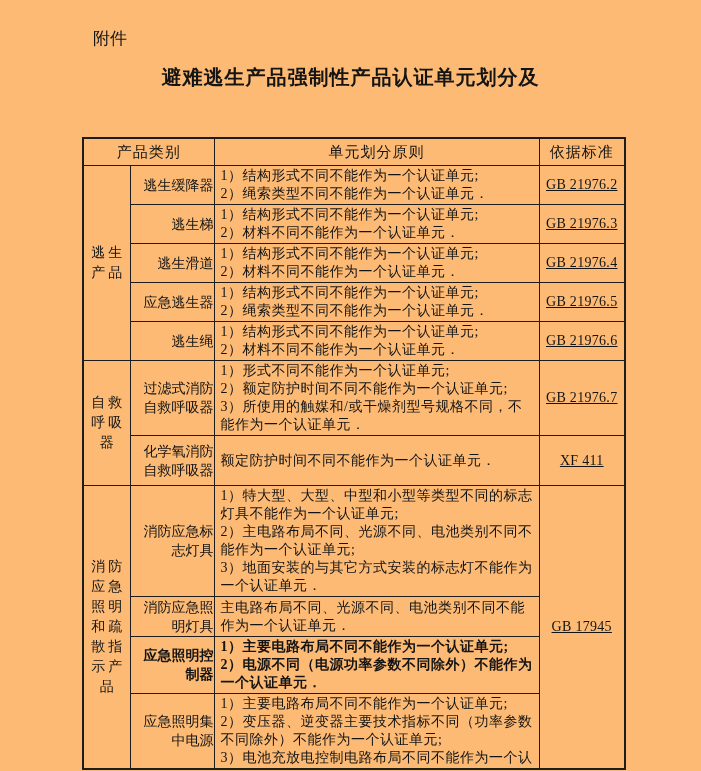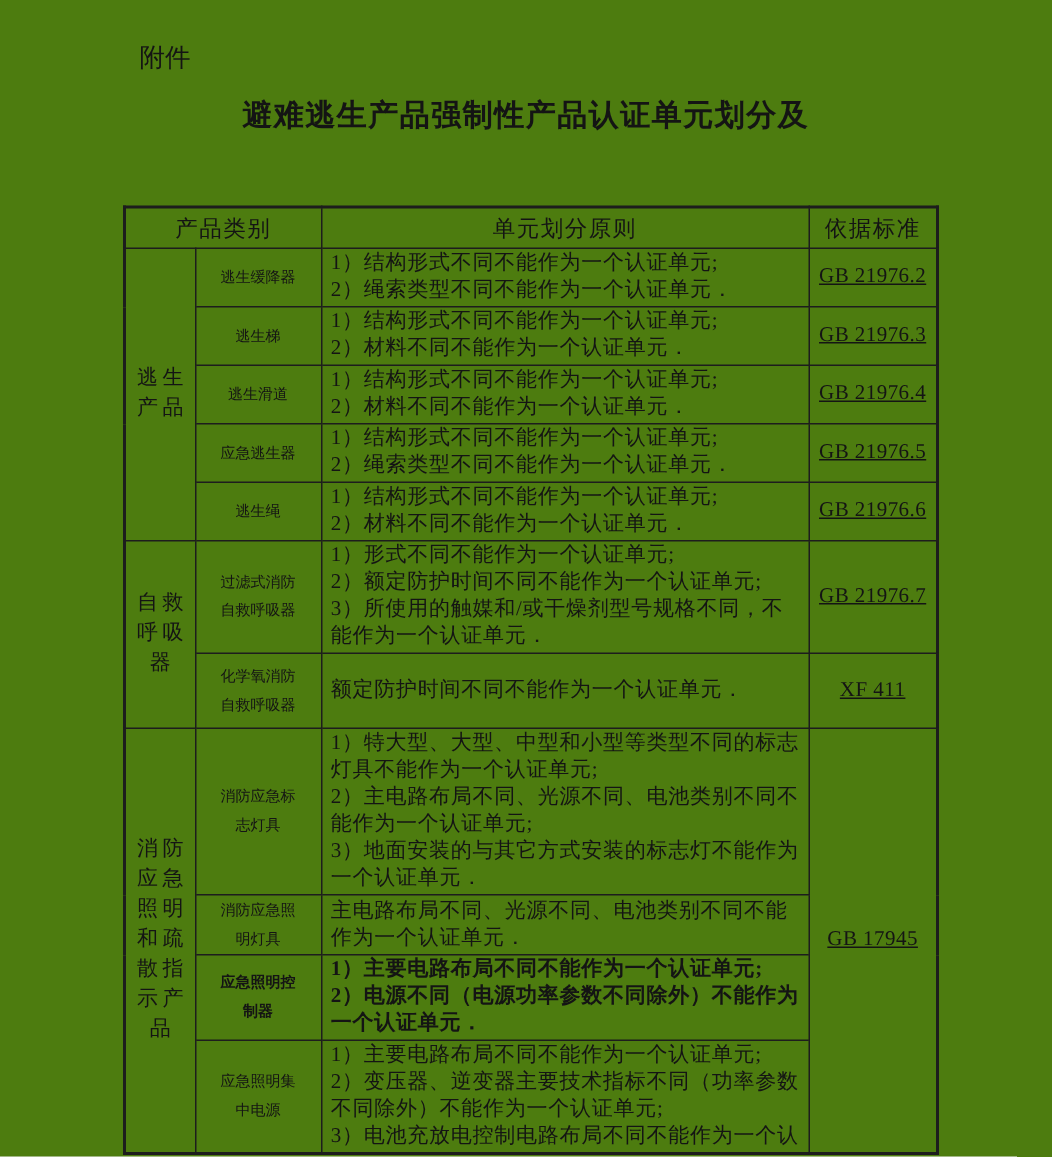--- a/index.html
+++ b/index.html
@@ -1,19 +1,19 @@
 <!DOCTYPE html>
 <html><head>
 <meta charset="utf-8">
 <style>
   html,body{margin:0;padding:0;background:#e8e8e8;}
   .page{
     position:relative;
     width:701px;height:771px;
-    background:#4d7c0f;
+    background:#fdba74;
     font-family:"Liberation Serif","DejaVu Serif",serif;
     color:#141414;
     overflow:hidden;
     margin:0 auto;
   }
   .attachment{
     position:absolute;left:93px;top:28px;
     font-size:17px;line-height:22px;
   }
   .doc-title{
@@ -33,21 +33,21 @@
   }
   .cert thead th{
     height:26px;font-size:15px;font-weight:normal;
     text-align:center;letter-spacing:1px;
   }
   td.cat-cell{
     text-align:center;font-size:14px;line-height:20px;
   }
   td.cat-cell div{letter-spacing:3px;margin-left:3px;}
   td.prod-cell{
-    text-align:center;font-size:10px;line-height:19px;
+    text-align:right;font-size:14px;line-height:19px;
   }
   td.prin-cell{
     font-size:14px;line-height:18px;
     padding:1px 4px 1px 6px;text-align:left;
     letter-spacing:0.5px;
   }
   td.std-cell{
     text-align:center;font-size:14px;letter-spacing:0.3px;text-decoration:underline;
   }
 </style>

